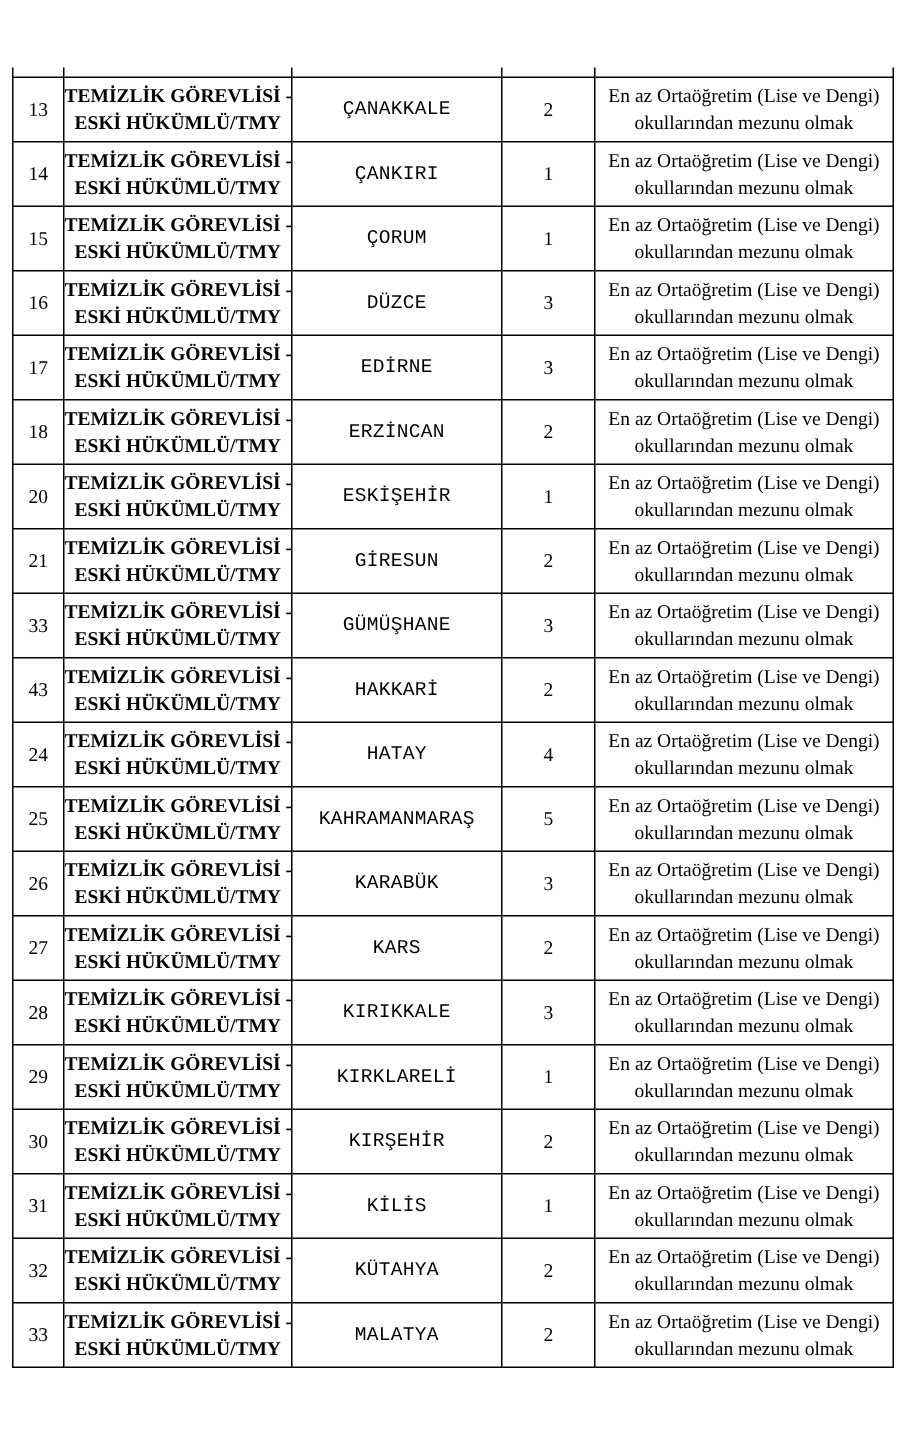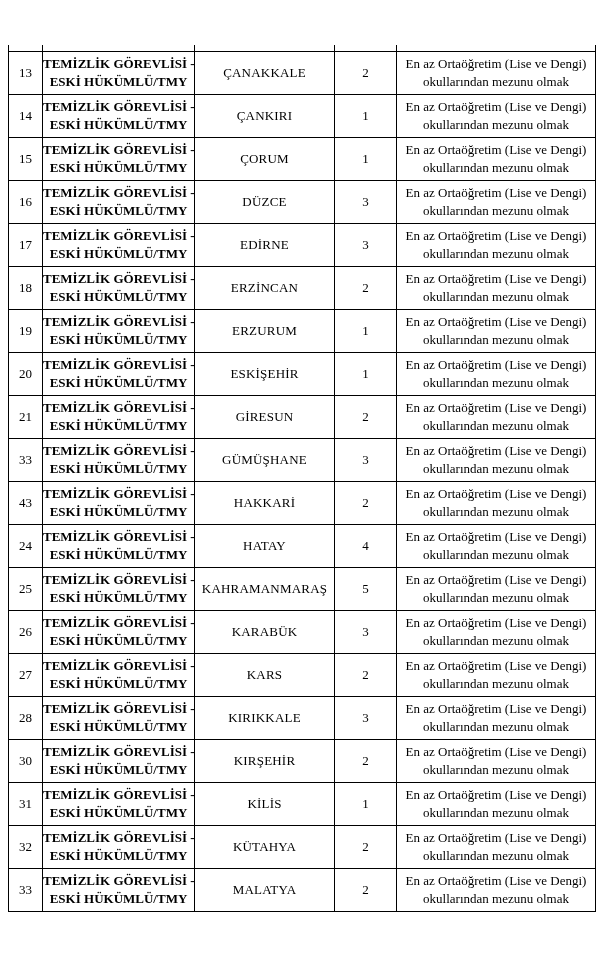--- a/index.html
+++ b/index.html
@@ -28,21 +28,21 @@
     overflow:hidden;
   }
   tr.cut-row td{
     height:6px;
     border-top:none;
   }
   tr.data-row td{height:43px;}
   td.c-position div, td.c-requirement div{white-space:nowrap;}
   td.c-position{font-size:12.6px;font-weight:bold;}
   td.c-requirement{font-size:12.6px;font-family:Liberation Serif, serif;}
-  td.c-city{letter-spacing:.2px;}
+  td.c-city{letter-spacing:.2px;font-family:Liberation Mono, monospace;}
 
   .page-break-line{
     position:absolute;left:0;top:955px;width:607px;height:2px;
     background:var(--pagebreak-color);
   }
 </style>
 </head>
 <body>
 
 <div class="page">
@@ -141,33 +141,20 @@
         <div>ESKİ HÜKÜMLÜ/TMY</div>
       </td>
       <td class="c-city">ERZİNCAN</td>
       <td class="c-count">2</td>
       <td class="c-requirement">
         <div>En az Ortaöğretim (Lise ve Dengi)</div>
         <div>okullarından mezunu olmak</div>
       </td>
     </tr>
 
-    <tr class="data-row">
-      <td class="c-no">19</td>
-      <td class="c-position">
-        <div>TEMİZLİK GÖREVLİSİ -</div>
-        <div>ESKİ HÜKÜMLÜ/TMY</div>
-      </td>
-      <td class="c-city">ERZURUM</td>
-      <td class="c-count">1</td>
-      <td class="c-requirement">
-        <div>En az Ortaöğretim (Lise ve Dengi)</div>
-        <div>okullarından mezunu olmak</div>
-      </td>
-    </tr>
 
     <tr class="data-row">
       <td class="c-no">20</td>
       <td class="c-position">
         <div>TEMİZLİK GÖREVLİSİ -</div>
         <div>ESKİ HÜKÜMLÜ/TMY</div>
       </td>
       <td class="c-city">ESKİŞEHİR</td>
       <td class="c-count">1</td>
       <td class="c-requirement">
@@ -281,20 +268,33 @@
         <div>ESKİ HÜKÜMLÜ/TMY</div>
       </td>
       <td class="c-city">KIRIKKALE</td>
       <td class="c-count">3</td>
       <td class="c-requirement">
         <div>En az Ortaöğretim (Lise ve Dengi)</div>
         <div>okullarından mezunu olmak</div>
       </td>
     </tr>
 
+    <tr class="data-row">
+      <td class="c-no">29</td>
+      <td class="c-position">
+        <div>TEMİZLİK GÖREVLİSİ -</div>
+        <div>ESKİ HÜKÜMLÜ/TMY</div>
+      </td>
+      <td class="c-city">KIRKLARELİ</td>
+      <td class="c-count">1</td>
+      <td class="c-requirement">
+        <div>En az Ortaöğretim (Lise ve Dengi)</div>
+        <div>okullarından mezunu olmak</div>
+      </td>
+    </tr>
 
     <tr class="data-row">
       <td class="c-no">30</td>
       <td class="c-position">
         <div>TEMİZLİK GÖREVLİSİ -</div>
         <div>ESKİ HÜKÜMLÜ/TMY</div>
       </td>
       <td class="c-city">KIRŞEHİR</td>
       <td class="c-count">2</td>
       <td class="c-requirement">

